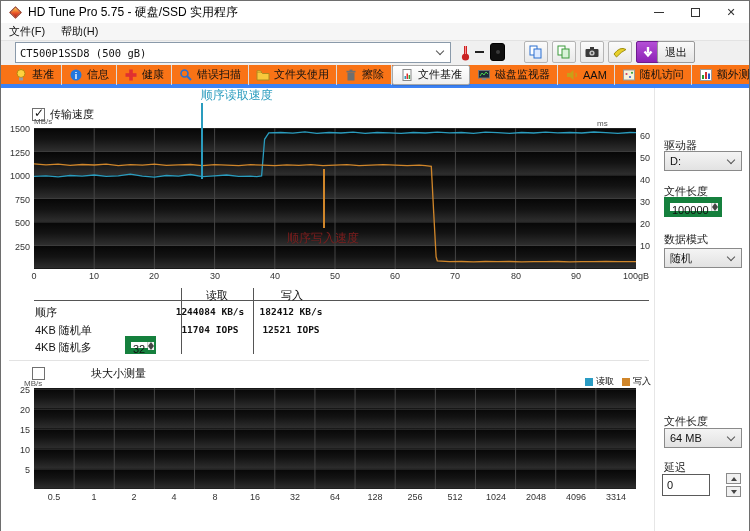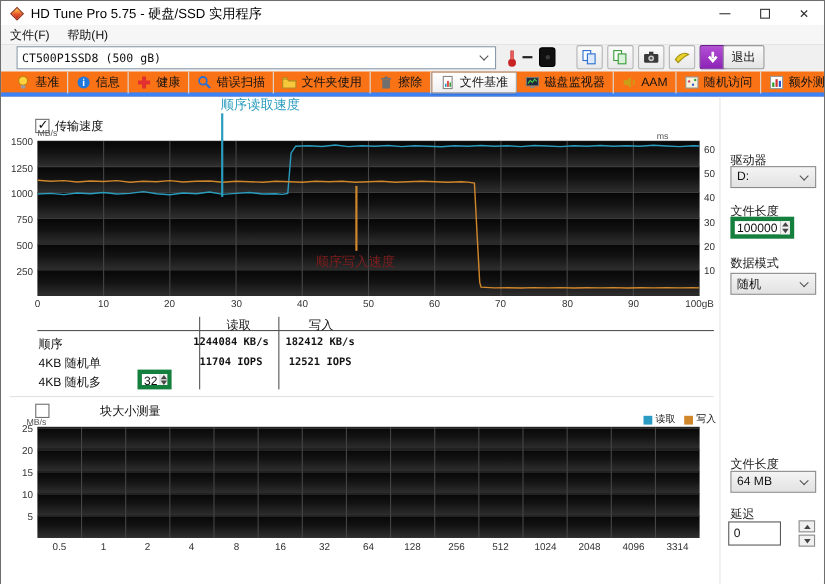--- a/index.html
+++ b/index.html
@@ -66,21 +66,21 @@
   .legend-swatch { width:8px; height:8px; }
 
   
   #results { position:absolute; left:0; top:198px; width:655px; height:80px; font-size:11px; }
   .tline { position:absolute; background:#555; }
   .t-header { position:absolute; top:2px; text-align:center; font-size:11px; }
   .t-rowlabel { position:absolute; left:34px; }
   .t-val { position:absolute; text-align:center; font-family:"DejaVu Sans Mono",monospace; font-weight:bold; font-size:9.5px; }
   #results-sep { position:absolute; left:8px; top:74px; width:640px; height:1px; background:#e3e3e3; }
 
-  .spinner { position:absolute; background:#fff; border:4px solid #15803d; display:flex;text-align:right; }
+  .spinner { position:absolute; background:#fff; border:6px solid #15803d; display:flex;text-align:right; }
   .spinner .sval { flex:1; padding:1px 2px; font-size:11px; }
   .spin-arrows { width:13px; border-left:1px solid #c8c8c8; display:flex; flex-direction:column; }
   .spin-arrows div { flex:1; display:flex; align-items:center; justify-content:center; background:#f0f0f0; }
   .tri-up { width:0; height:0; border-left:3px solid transparent; border-right:3px solid transparent; border-bottom:4px solid #444; }
   .tri-down { width:0; height:0; border-left:3px solid transparent; border-right:3px solid transparent; border-top:4px solid #444; }
 
   
   #side-panel { position:absolute; left:655px; top:0; width:93px; height:443px; font-size:11px; }
   #start-button { position:absolute; left:8px; top:18px; width:78px; height:22px; border:1px solid #4a7ab5; background:linear-gradient(#fafafa,#e8e8e8); text-align:center; line-height:20px; border-radius:2px; }
   .sp-label { position:absolute; left:8px; color:#222; }

